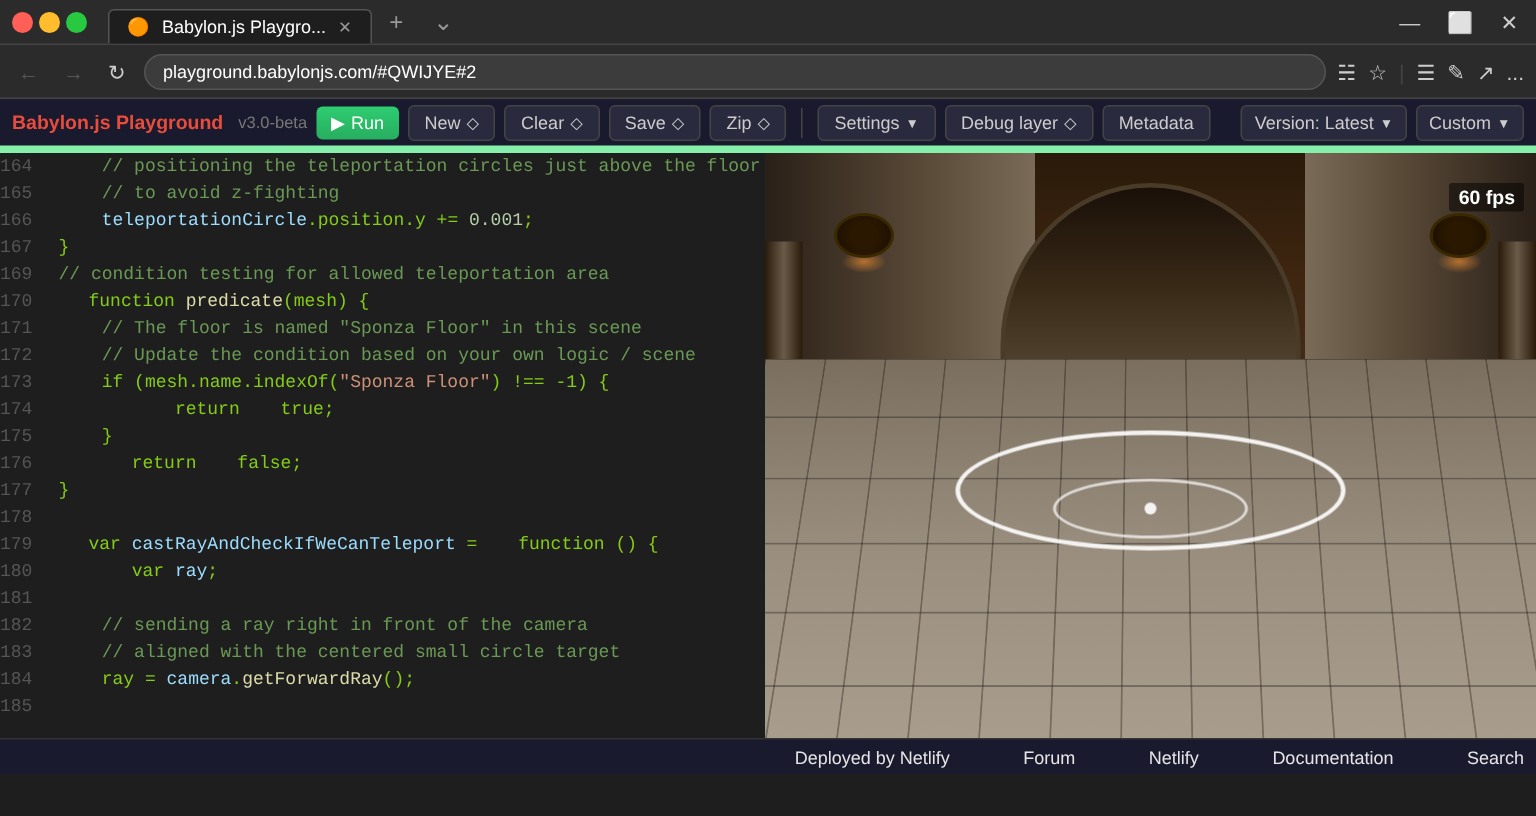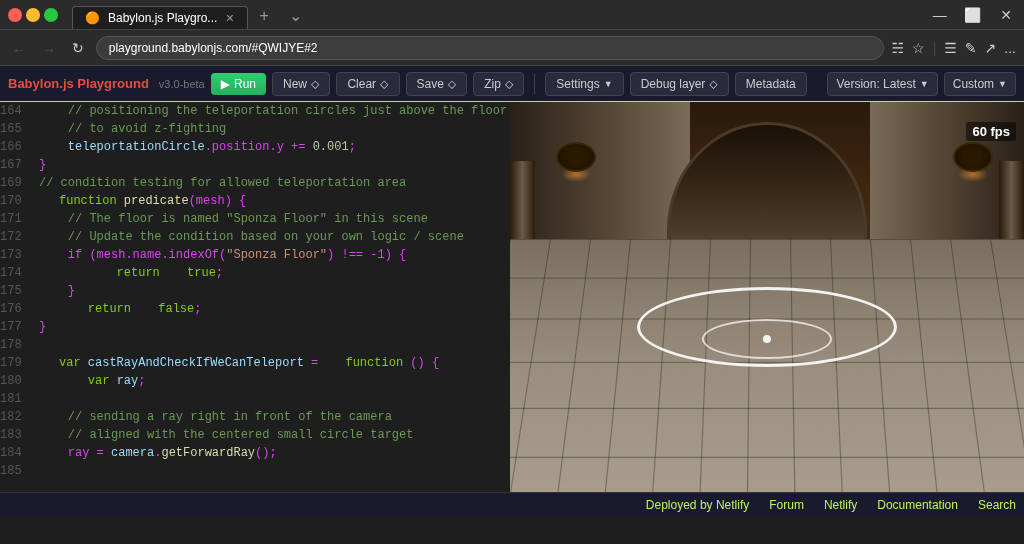--- a/index.html
+++ b/index.html
@@ -60,21 +60,21 @@
     .address-actions { display: flex; gap: 8px; color: #ccc; font-size: 14px; }
 
     
     .babylon-toolbar {
       background: #1a1a2e;
       height: 36px;
       display: flex;
       align-items: center;
       padding: 0 8px;
       gap: 6px;
-      border-bottom: 1px solid #86efac;
+      border-bottom: 5px solid #86efac;
     }
     .brand-text {
       color: #e74c3c;
       font-size: 13px;
       font-weight: bold;
       margin-right: 4px;
     }
     .toolbar-btn {
       display: flex;
       align-items: center;
@@ -142,21 +142,21 @@
       white-space: pre;
       padding-left: 4px;
     }
     
     .c-comment { color: #6a9955; }
     .c-keyword { color: #84cc16; margin-left: 20px; }
     .c-string { color: #ce9178; }
     .c-number { color: #b5cea8; text-align: right; }
     .c-function { color: #dcdcaa; }
     .c-variable { color: #9cdcfe; }
-    .c-default { color: #d946ef; }
+    .c-default { color: #84cc16; }
 
     
     .preview-pane {
       flex: 1;
       background: #000;
       position: relative;
       overflow: hidden;
     }
     .preview-canvas {
       width: 100%;
@@ -325,21 +325,21 @@
       background: #1a1a2e;
       display: flex;
       align-items: center;
       justify-content: flex-end;
       padding: 0 8px;
       gap: 20px;
       border-top: 1px solid #333;
       font-size: 12px;
       color: #aaa;
     }
-    .status-bar a { color: #bef264; text-decoration: none; cursor: pointer; }
+    .status-bar a { color: #e5e5e5; text-decoration: none; cursor: pointer; margin-left: 29px; }
   </style>
 </head>
 <body>
 
 <div class="browser-titlebar">
   <div class="browser-controls">
     <button class="browser-btn btn-close"></button>
     <button class="browser-btn btn-min"></button>
     <button class="browser-btn btn-max"></button>
   </div>

